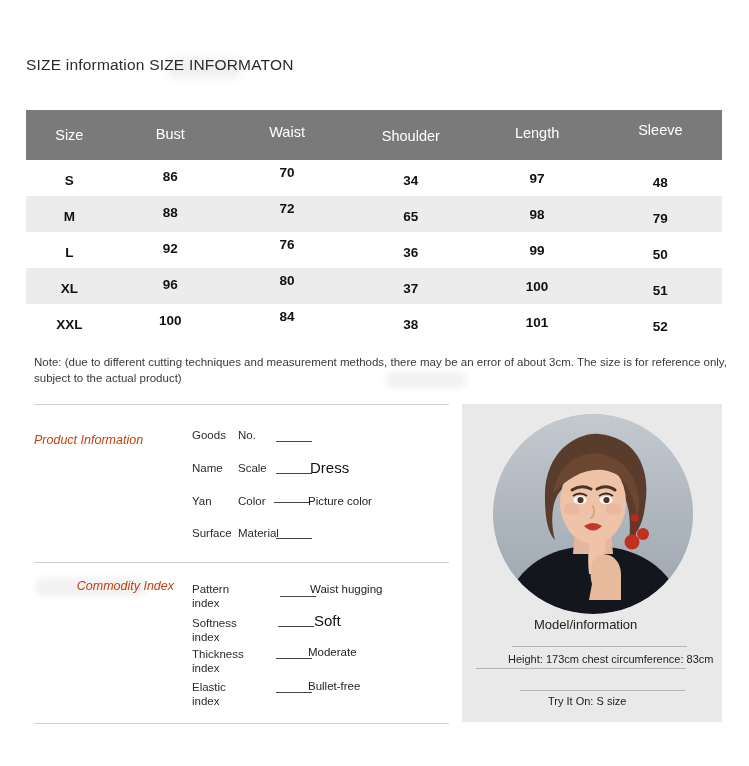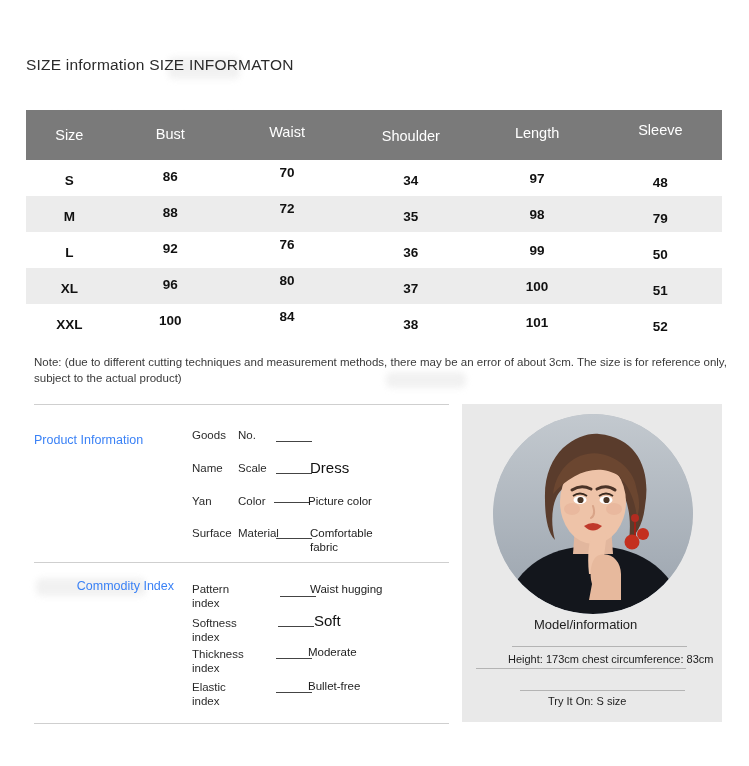--- a/index.html
+++ b/index.html
@@ -113,22 +113,23 @@
     left: 34px;
     top: 562px;
     width: 415px;
     height: 1px;
     background: #cfcfcf;
   }
 
   .section-label {
     position: absolute;
     font-size: 12.5px;
-    color: #3b82f6;
+    color: #c2410c;
     line-height: 16px;
+    font-style: italic;
   }
   #label-product { left: 34px; top: 432px; width: 120px; }
   #label-commodity { left: 34px; top: 578px; width: 140px; text-align: right; }
   .ri-key {
     position: absolute;
     font-size: 11.5px;
     color: #2b2b2b;
     line-height: 14px;
     width: 34px;
   }
@@ -244,21 +245,21 @@
         <td class="c1"><span class="nudge-up-2">86</span></td>
         <td class="c2"><span class="nudge-up-6">70</span></td>
         <td class="c3"><span class="nudge-dn-2">34</span></td>
         <td class="c4"><span>97</span></td>
         <td class="c5"><span class="nudge-dn-4">48</span></td>
       </tr>
       <tr class="alt">
         <td class="c0"><span class="nudge-dn-2">M</span></td>
         <td class="c1"><span class="nudge-up-2">88</span></td>
         <td class="c2"><span class="nudge-up-6">72</span></td>
-        <td class="c3"><span class="nudge-dn-2">35</span></td>
+        <td class="c3"><span class="nudge-dn-2">65</span></td>
         <td class="c4"><span>98</span></td>
         <td class="c5"><span class="nudge-dn-4">79</span></td>
       </tr>
       <tr>
         <td class="c0"><span class="nudge-dn-2">L</span></td>
         <td class="c1"><span class="nudge-up-2">92</span></td>
         <td class="c2"><span class="nudge-up-6">76</span></td>
         <td class="c3"><span class="nudge-dn-2">36</span></td>
         <td class="c4"><span>99</span></td>
         <td class="c5"><span class="nudge-dn-4">50</span></td>
@@ -300,21 +301,20 @@
   <div class="ri-val big" style="left:310px; top:461px;">Dress</div>
 
   <div class="ri-key" style="left:192px; top:494px;">Yan</div>
   <div class="ri-key2" style="left:238px; top:494px;">Color</div>
   <div class="ri-dash" style="left:274px; top:502px;"></div>
   <div class="ri-val" style="left:308px; top:494px;">Picture color</div>
 
   <div class="ri-key" style="left:192px; top:526px;">Surface</div>
   <div class="ri-key2" style="left:238px; top:526px;">Material</div>
   <div class="ri-dash" style="left:276px; top:538px;"></div>
-  <div class="ri-val" style="left:310px; top:526px;">Comfortable fabric</div>
 
   <div class="section-label" id="label-commodity">Commodity Index</div>
 
   <div class="ri-key2" style="left:192px; top:582px; width:52px;">Pattern index</div>
   <div class="ri-dash" style="left:280px; top:596px;"></div>
   <div class="ri-val" style="left:310px; top:582px;">Waist hugging</div>
 
   <div class="ri-key2" style="left:192px; top:616px; width:52px;">Softness index</div>
   <div class="ri-dash" style="left:278px; top:626px;"></div>
   <div class="ri-val big" style="left:314px; top:614px;">Soft</div>

